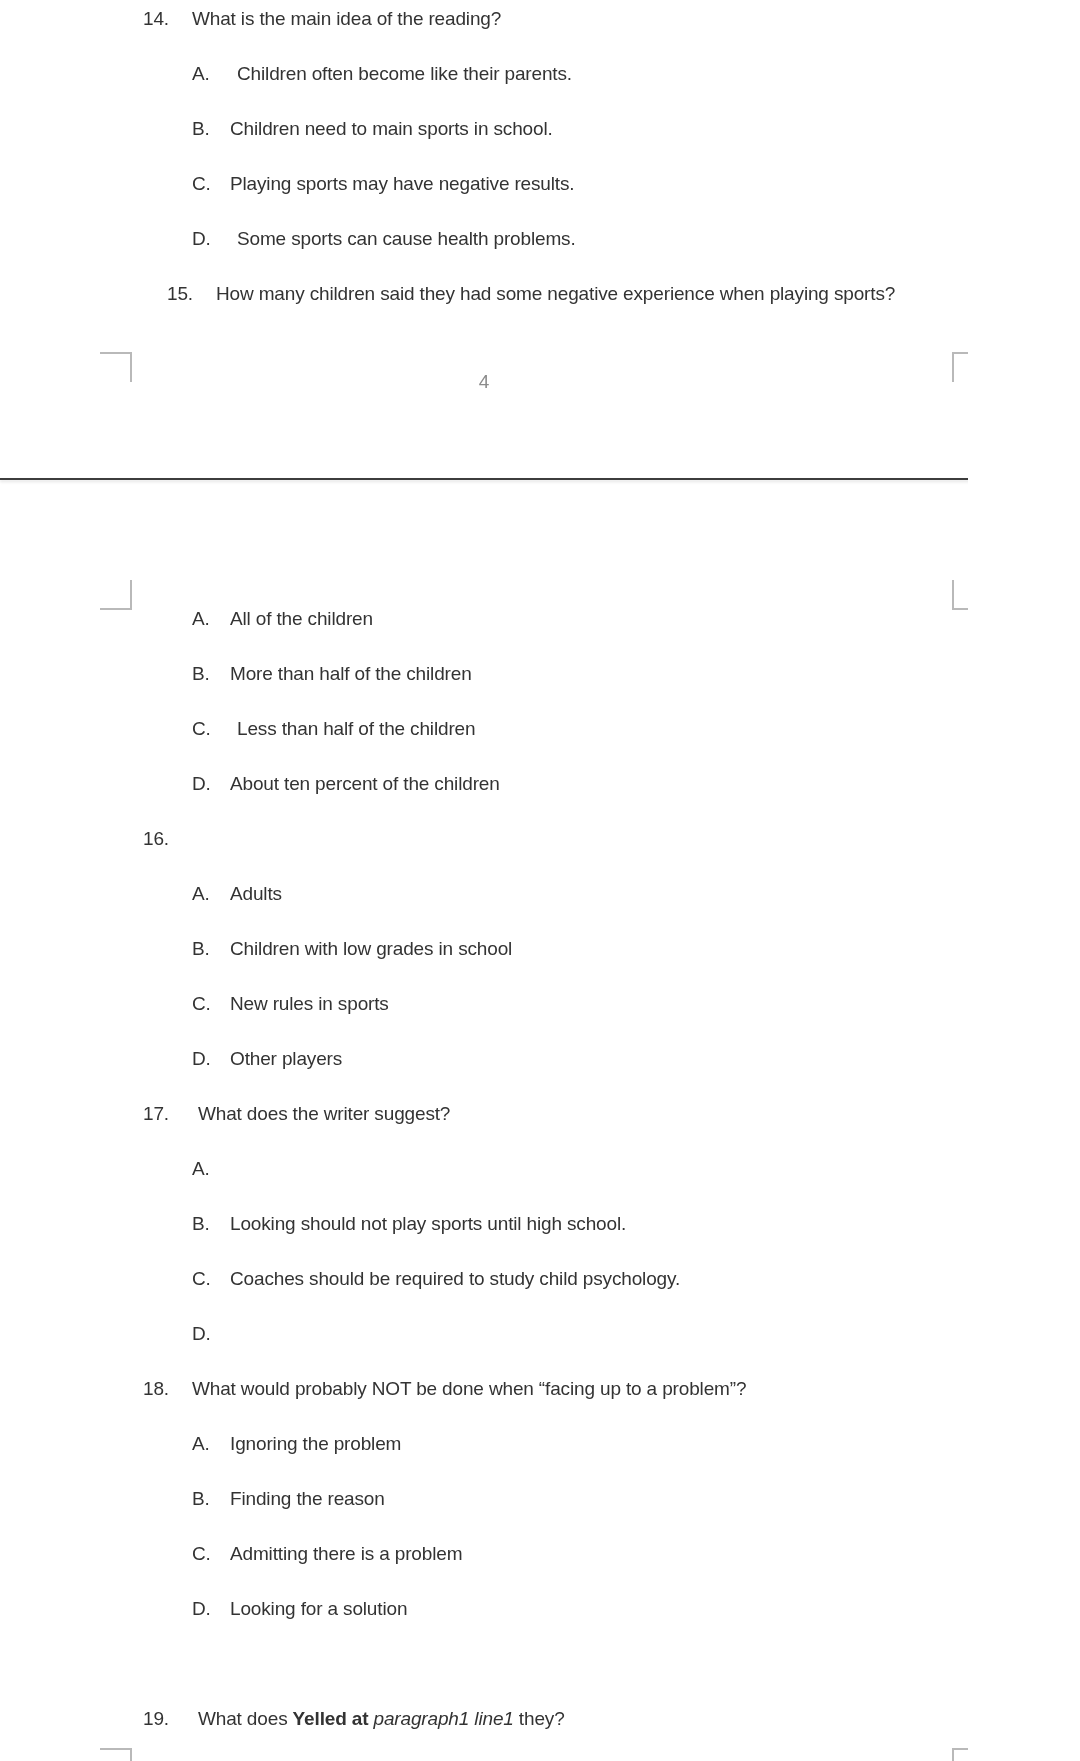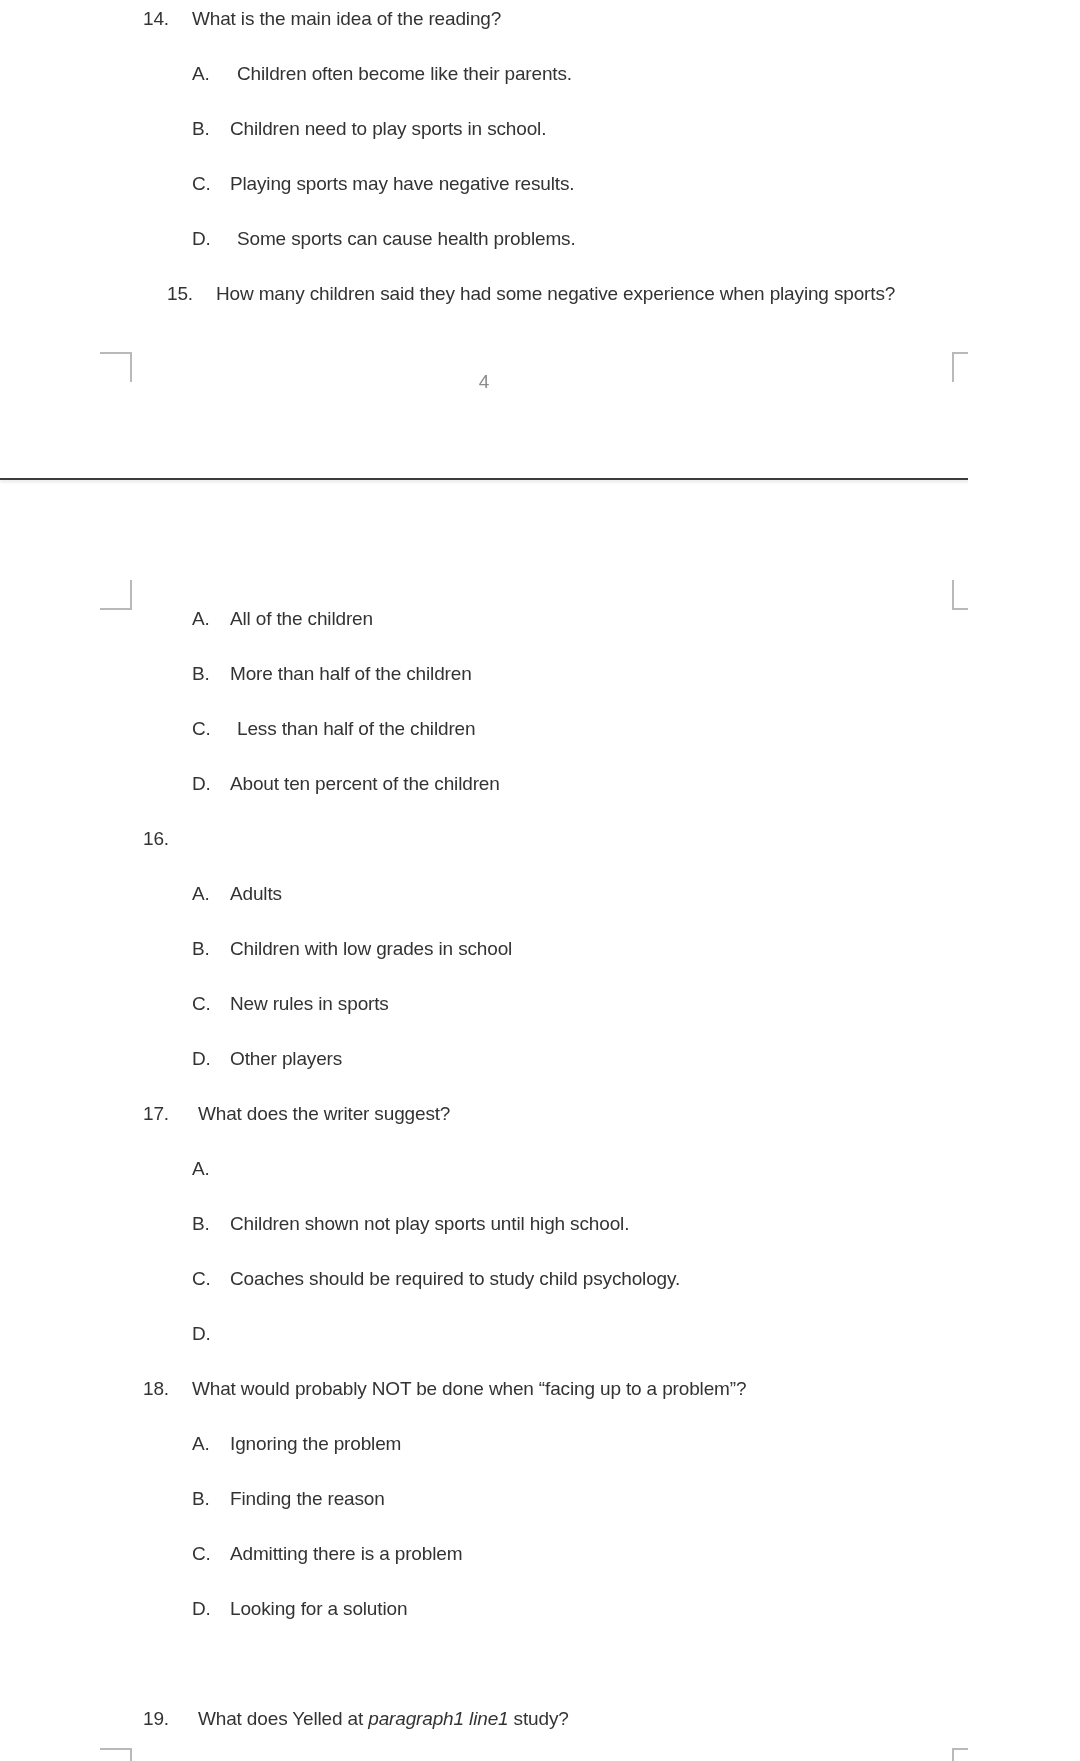--- a/index.html
+++ b/index.html
@@ -21,21 +21,21 @@
     line-height:22px;
     letter-spacing:-0.15px;
   }
   .row span{position:absolute;top:0;white-space:nowrap;}
   .qnum{left:143px;}
   .qtext{left:192px;}
   .qtext.wide{left:198px;}
   .oletter{left:192px;}
   .otext{left:230px;}
   .otext.wide{left:237px;}
-  .b{font-weight:normal;}
+  .b{font-weight:bold;}
   .i{font-style:italic;}
   .qtext .b,.qtext .i,.qtext .p{position:static;}
   .page-number{
     position:absolute;
     top:371px;
     left:0;
     width:100%;
     text-align:center;
     font-size:19px;
     line-height:22px;
@@ -69,21 +69,21 @@
       <div class="row question" style="top: 8px;">
         <span class="qnum">14.</span>
         <span class="qtext">What is the main idea of the reading?</span>
       </div>
       <div class="row option" style="top: 63px;">
         <span class="oletter">A.</span>
         <span class="otext wide">Children often become like their parents.</span>
       </div>
       <div class="row option" style="top: 118px;">
         <span class="oletter">B.</span>
-        <span class="otext">Children need to play sports in school.</span>
+        <span class="otext">Children need to main sports in school.</span>
       </div>
       <div class="row option" style="top: 173px;">
         <span class="oletter">C.</span>
         <span class="otext">Playing sports may have negative results.</span>
       </div>
       <div class="row option" style="top: 228px;">
         <span class="oletter">D.</span>
         <span class="otext wide">Some sports can cause health problems.</span>
       </div>
       <div class="row question" style="top: 283px; margin-left: 24px;">
@@ -127,21 +127,21 @@
       </div>
       <div class="row question" style="top: 1103px;">
         <span class="qnum">17.</span>
         <span class="qtext wide">What does the writer suggest?</span>
       </div>
       <div class="row option" style="top: 1158px;">
         <span class="oletter">A.</span>
       </div>
       <div class="row option" style="top: 1213px;">
         <span class="oletter">B.</span>
-        <span class="otext">Children shown not play sports until high school.</span>
+        <span class="otext">Looking should not play sports until high school.</span>
       </div>
       <div class="row option" style="top: 1268px;">
         <span class="oletter">C.</span>
         <span class="otext">Coaches should be required to study child psychology.</span>
       </div>
       <div class="row option" style="top: 1323px;">
         <span class="oletter">D.</span>
       </div>
       <div class="row question" style="top: 1378px;">
         <span class="qnum">18.</span>
@@ -158,21 +158,21 @@
       <div class="row option" style="top: 1543px;">
         <span class="oletter">C.</span>
         <span class="otext">Admitting there is a problem</span>
       </div>
       <div class="row option" style="top: 1598px;">
         <span class="oletter">D.</span>
         <span class="otext">Looking for a solution</span>
       </div>
       <div class="row question" style="top: 1708px;">
         <span class="qnum">19.</span>
-        <span class="qtext wide"><span class="p">What does </span><span class="b">Yelled at</span><span class="p"> </span><span class="i">paragraph1 line1</span><span class="p"> study?</span></span>
+        <span class="qtext wide"><span class="p">What does </span><span class="b">Yelled at</span><span class="p"> </span><span class="i">paragraph1 line1</span><span class="p"> they?</span></span>
       </div>
     </div>
 
   <div class="crop-mark cm-tr" style="left:100px;top:352px"></div>
   <div class="crop-mark cm-tl" style="left:952px;top:352px"></div>
 
   <div class="page-number">4</div>
 
   <div class="page-divider"></div>
 

